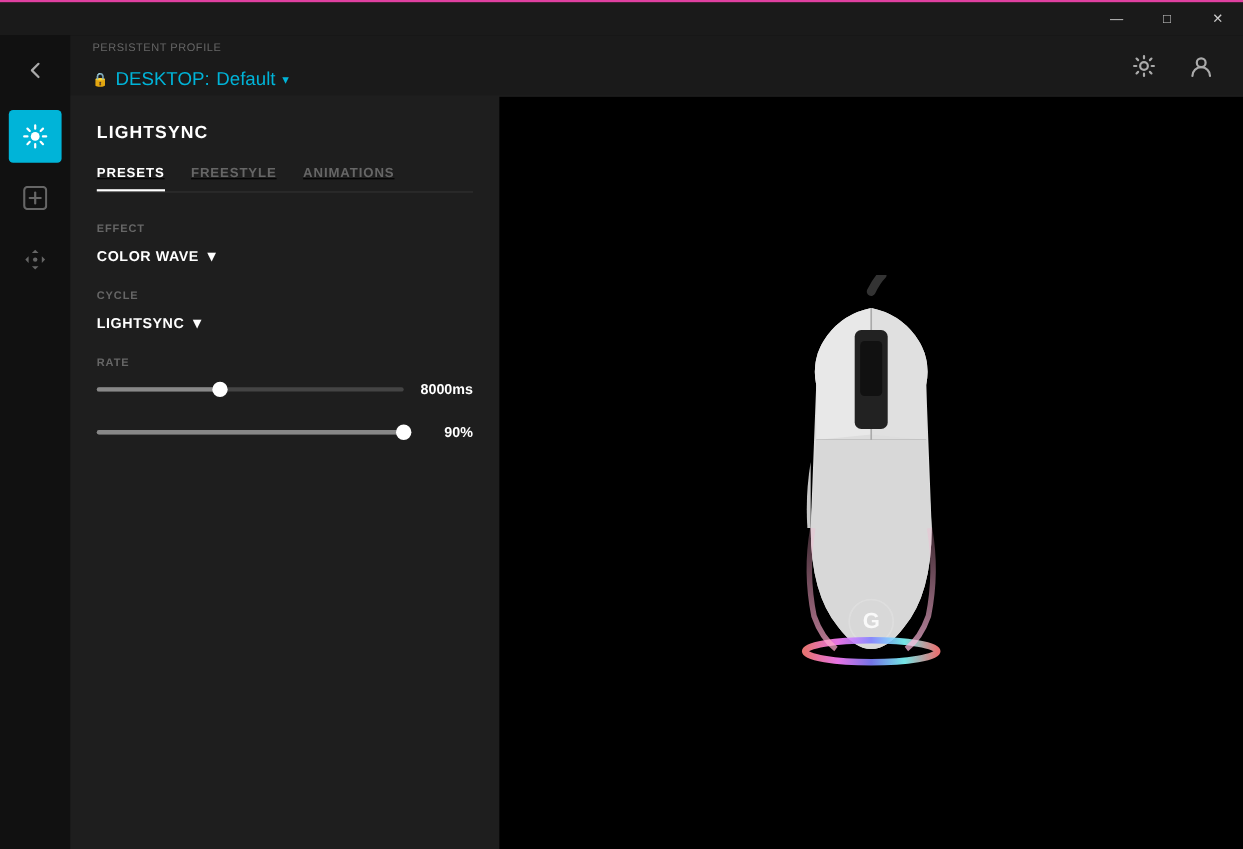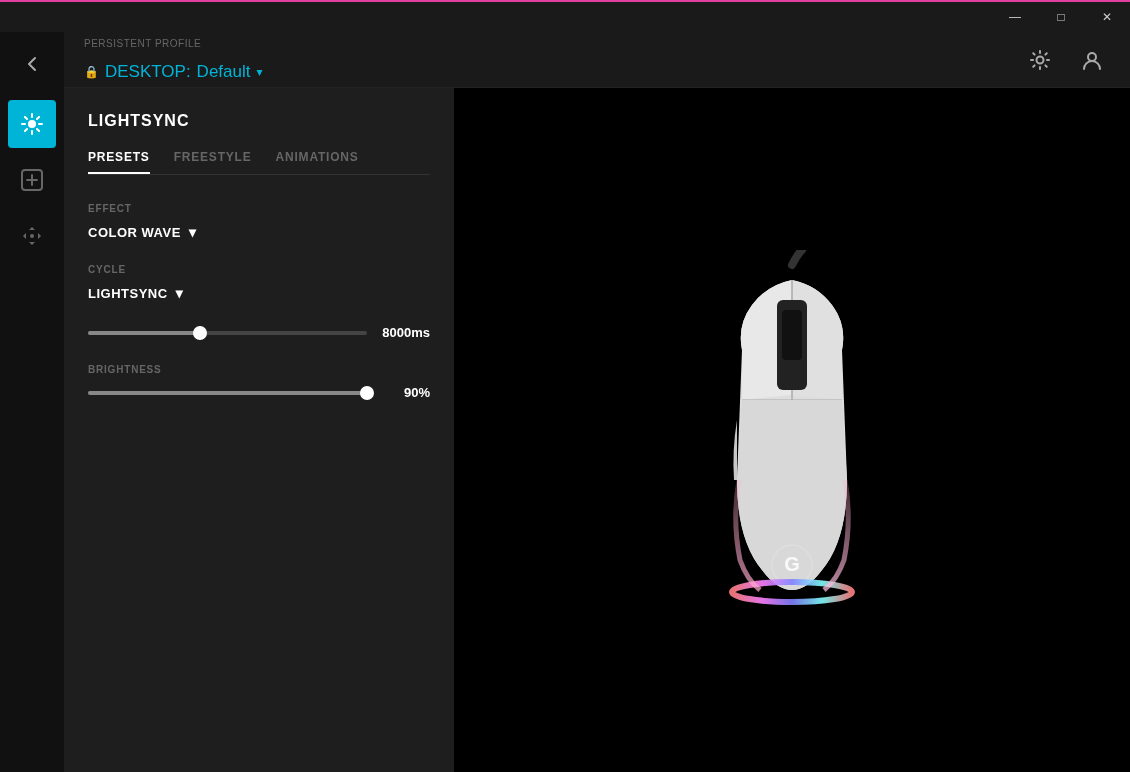--- a/index.html
+++ b/index.html
@@ -192,20 +192,21 @@
       color: #fff;
       letter-spacing: 1px;
       margin-bottom: 20px;
     }
 
     .tabs {
       display: flex;
       gap: 24px;
       margin-bottom: 28px;
       border-bottom: 1px solid #333;
+      text-decoration: underline;
     }
 
     .tab {
       font-size: 12px;
       font-weight: 600;
       color: #666;
       text-transform: uppercase;
       letter-spacing: 0.8px;
       padding-bottom: 8px;
       cursor: pointer;
@@ -412,31 +413,31 @@
 
         <div class="field-group">
           <div class="field-label">CYCLE</div>
           <div class="dropdown-btn">
             <span>LIGHTSYNC</span>
             <span class="dropdown-arrow">▾</span>
           </div>
         </div>
 
         <div class="field-group">
+          <div class="field-label">RATE</div>
           <div class="slider-container">
             <div class="slider-track" style="position:relative;">
               <div class="slider-fill" style="width:40%;"></div>
               <div class="slider-thumb" style="left:calc(40% - 7px);"></div>
             </div>
             <span class="slider-value">8000ms</span>
           </div>
         </div>
 
         <div class="field-group">
-          <div class="field-label">BRIGHTNESS</div>
           <div class="slider-container">
             <div class="slider-track" style="position:relative;">
               <div class="slider-fill" style="width:100%;"></div>
               <div class="slider-thumb" style="left:calc(100% - 7px);"></div>
             </div>
             <span class="slider-value">90%</span>
           </div>
         </div>
       </div>
 

